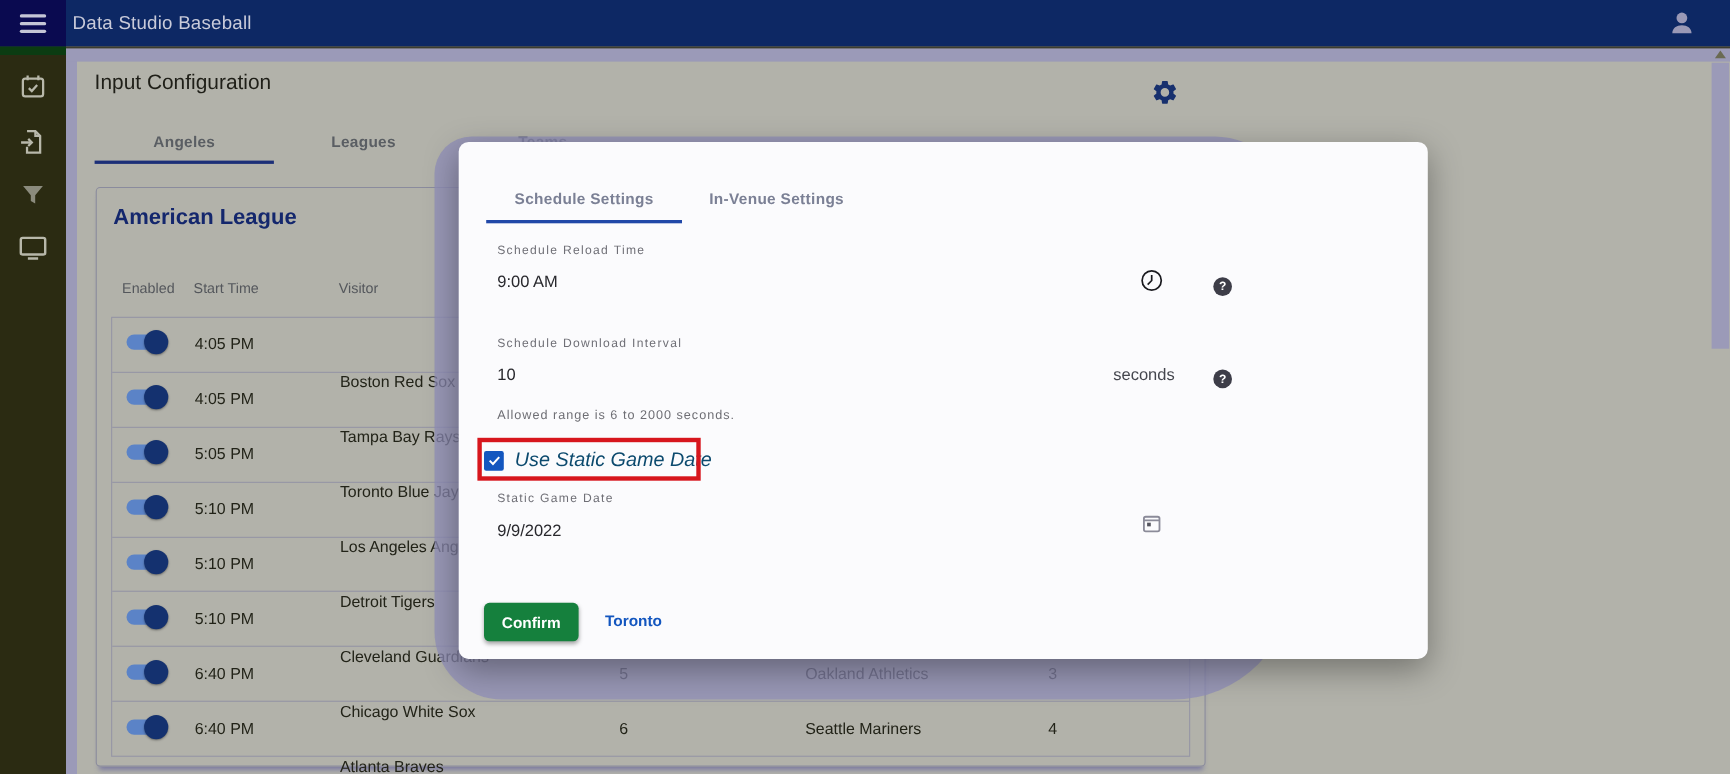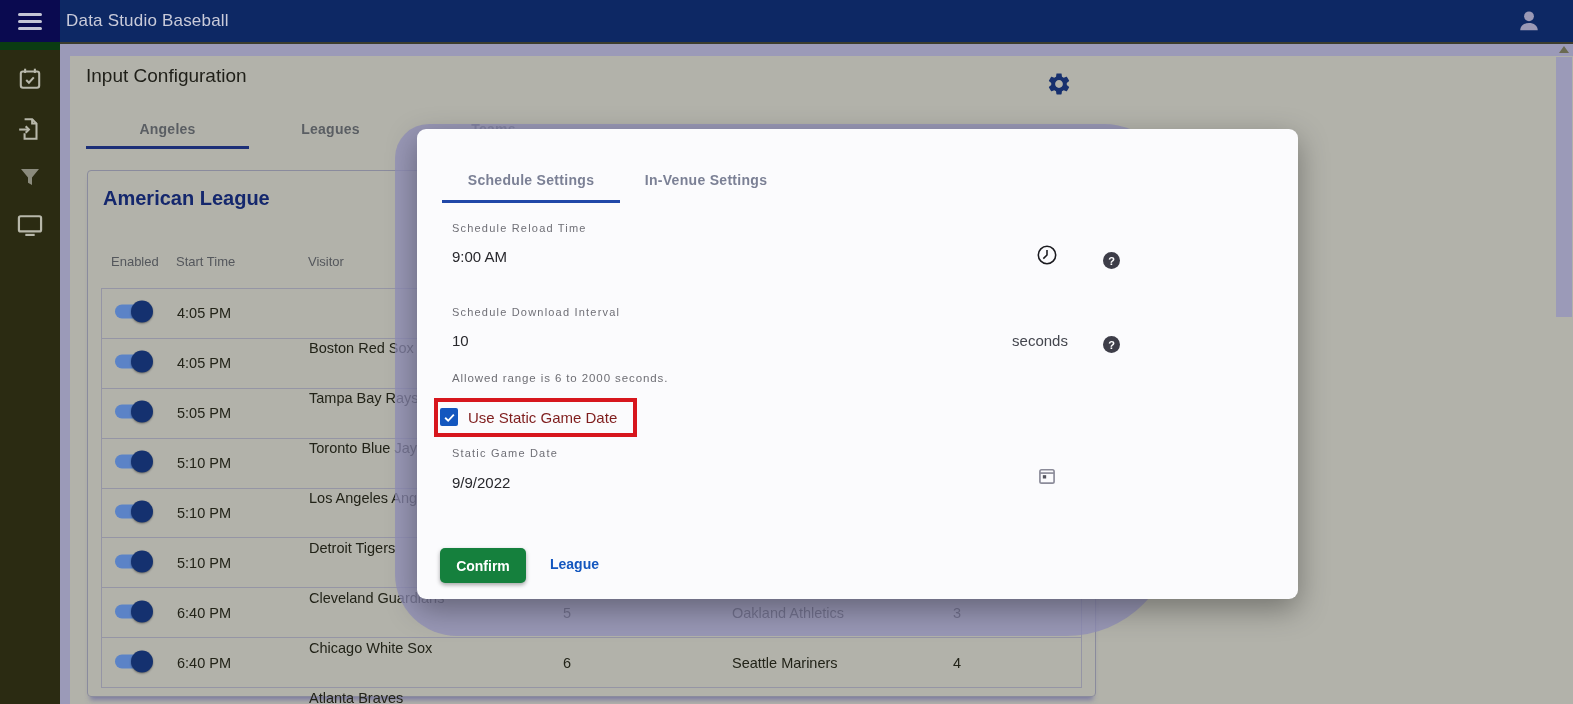--- a/index.html
+++ b/index.html
@@ -67,21 +67,21 @@
   .unit { position:absolute; left:583px; top:203px; width:80px; text-align:center; font-size:15px; color:#44464e; }
   .helper { position:absolute; left:35px; top:243px; font-size:11.5px; letter-spacing:.9px; color:#6e6e74; }
 
   .help-circle { position:absolute; left:686px; width:17px; height:17px; border-radius:50%; background:#3d3d48; color:#fff; font-size:11px; font-weight:700; display:flex; align-items:center; justify-content:center; cursor:pointer; }
   .icon-btn { position:absolute; cursor:pointer; }
 
   .highlight-box { position:absolute; left:17px; top:269px; width:203px; height:39px; border:4px solid #d7161d; z-index:3; }
   .checkbox-row { position:absolute; left:23px; top:279px; display:flex; align-items:center; cursor:pointer; }
   .checkbox { width:18px; height:18px; background:#1356bf; border-radius:2px; display:flex; align-items:center; justify-content:center; }
   .checkbox svg { display:block; }
-  .checkbox-label { margin-left:10px; font-size:15px; color:#7f1d1d; }
+  .checkbox-label { margin-left:10px; font-size:18px; color:#0c4a6e;font-style:italic; }
 
   .confirm-btn { position:absolute; left:23px; top:419px; width:86px; height:35px; background:#15803d; color:#fff; border:none; border-radius:5px; font-family:"Liberation Sans",sans-serif; font-size:14px; font-weight:700; box-shadow:0 2px 4px rgba(0,0,0,.35); cursor:pointer; }
   .cancel-btn { position:absolute; left:133px; top:427px; background:none; border:none; font-family:"Liberation Sans",sans-serif; font-size:14px; font-weight:700; color:#1356bf; cursor:pointer; }
 </style>
 </head>
 <body>
 
 <div id="screen">
 
   <div class="topbar">
@@ -264,16 +264,16 @@
 
     <div class="f-label" style="top:318px">Static Game Date</div>
     <div class="f-value" style="top:345px">9/9/2022</div>
     <svg class="icon-btn" style="left:620px; top:337px" width="20" height="20" viewBox="0 0 24 24">
       <rect x="3.5" y="4.5" width="17" height="16" rx="2" fill="none" stroke="#8b8b99" stroke-width="2"></rect>
       <line x1="3.5" y1="8.5" x2="20.5" y2="8.5" stroke="#8b8b99" stroke-width="2"></line>
       <rect x="7" y="11" width="4" height="4" fill="#55555f"></rect>
     </svg>
 
     <button class="confirm-btn">Confirm</button>
-    <button class="cancel-btn">League</button>
+    <button class="cancel-btn">Toronto</button>
   </div>
 
 </div>
 
 </body></html>

